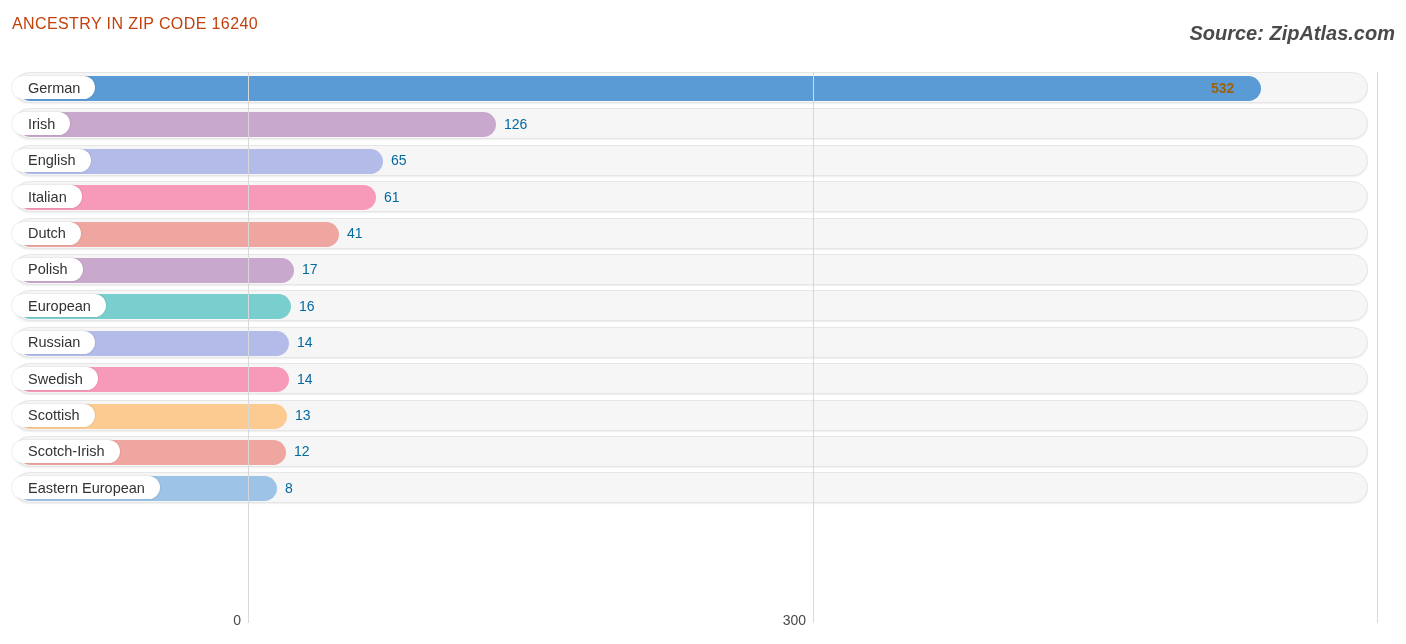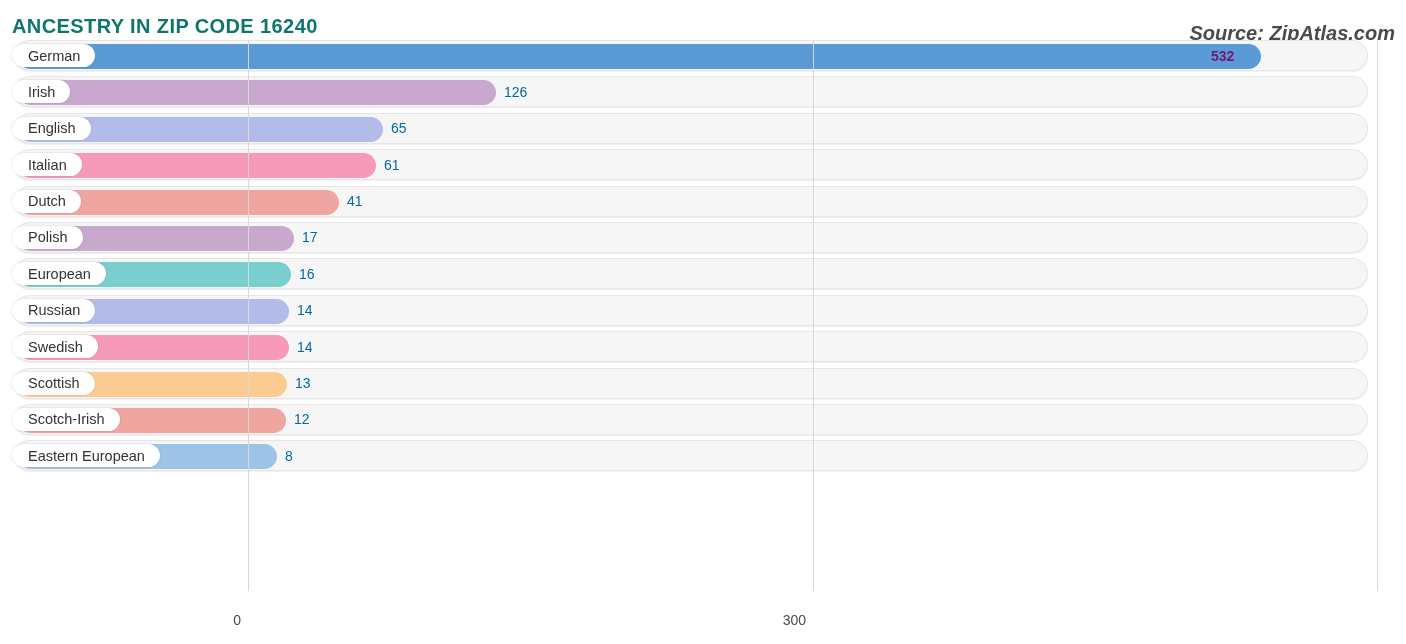--- a/index.html
+++ b/index.html
@@ -21,40 +21,40 @@
 
   
   .header {
     position: absolute;
     top: 0; left: 0; right: 0;
     height: 55px;
   }
   .chart-title {
     position: absolute;
     left: 12px; top: 15px;
-    font-size: 20px;
+    font-size: 16px;
     letter-spacing: 0.4px;
-    color: #0f766e;
-    font-weight: 700;
+    color: #c2410c;
+    font-weight: 400;
     white-space: nowrap;
   }
   .chart-source {
     position: absolute;
     right: 11px; top: 22px;
     font-size: 20px;
     font-style: italic;
     font-weight: bold;
     color: #4a4a4a;
     white-space: nowrap;
   }
 
   
   .plot {
     position: absolute;
-    left: 0; top: 40px;
+    left: 0; top: 72px;
     width: 1380px;
     height: 551px;
   }
   .gridlines {
     position: absolute;
     left: 0; top: 0; width: 100%; height: 100%;
     pointer-events: none;
     z-index: 3;
   }
   .gridline {
@@ -114,21 +114,21 @@
     top: 0;
     height: 31px;
     display: flex;
     align-items: center;
     font-size: 14px;
     color: #0369a1;
     white-space: nowrap;
     z-index: 5;
   }
   .bar-value.inside {
-    color: #701a75;
+    color: #a16207;
     font-weight: 600;
   }
 
   
   .axis {
     position: absolute;
     left: 0;
     top: 606px;
     width: 1406px;
     height: 38px;

